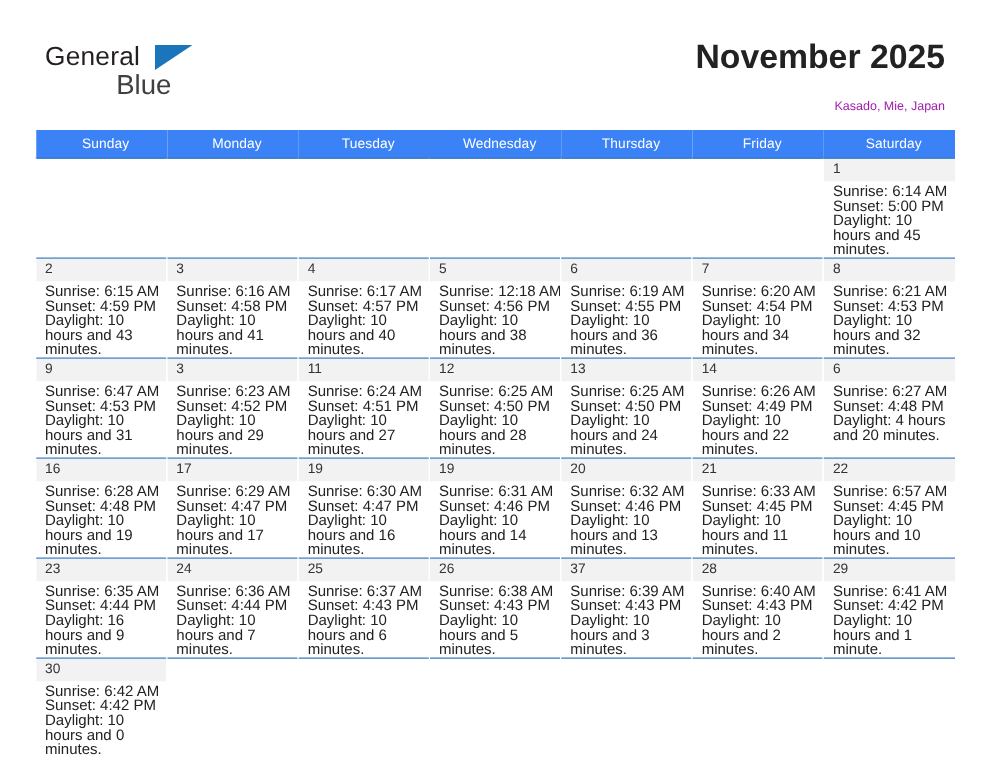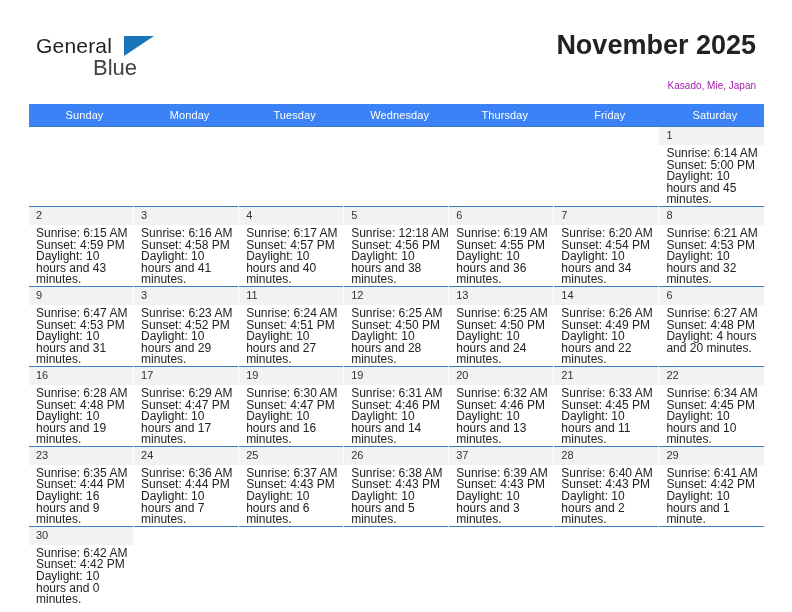--- a/index.html
+++ b/index.html
@@ -427,21 +427,21 @@
                 <div>Sunrise: 6:33 AM</div>
                 <div>Sunset: 4:45 PM</div>
                 <div class="dl">Daylight: 10 hours and 11 minutes.</div>
               </div>
             </div>
           </td>
           <td>
             <div class="daycell">
               <span class="daynum">22</span>
               <div class="info">
-                <div>Sunrise: 6:34 AM</div>
+                <div>Sunrise: 6:57 AM</div>
                 <div>Sunset: 4:45 PM</div>
                 <div class="dl">Daylight: 10 hours and 10 minutes.</div>
               </div>
             </div>
           </td>
         </tr>
         <tr class="week-row">
           <td>
             <div class="daycell">
               <span class="daynum">23</span>

